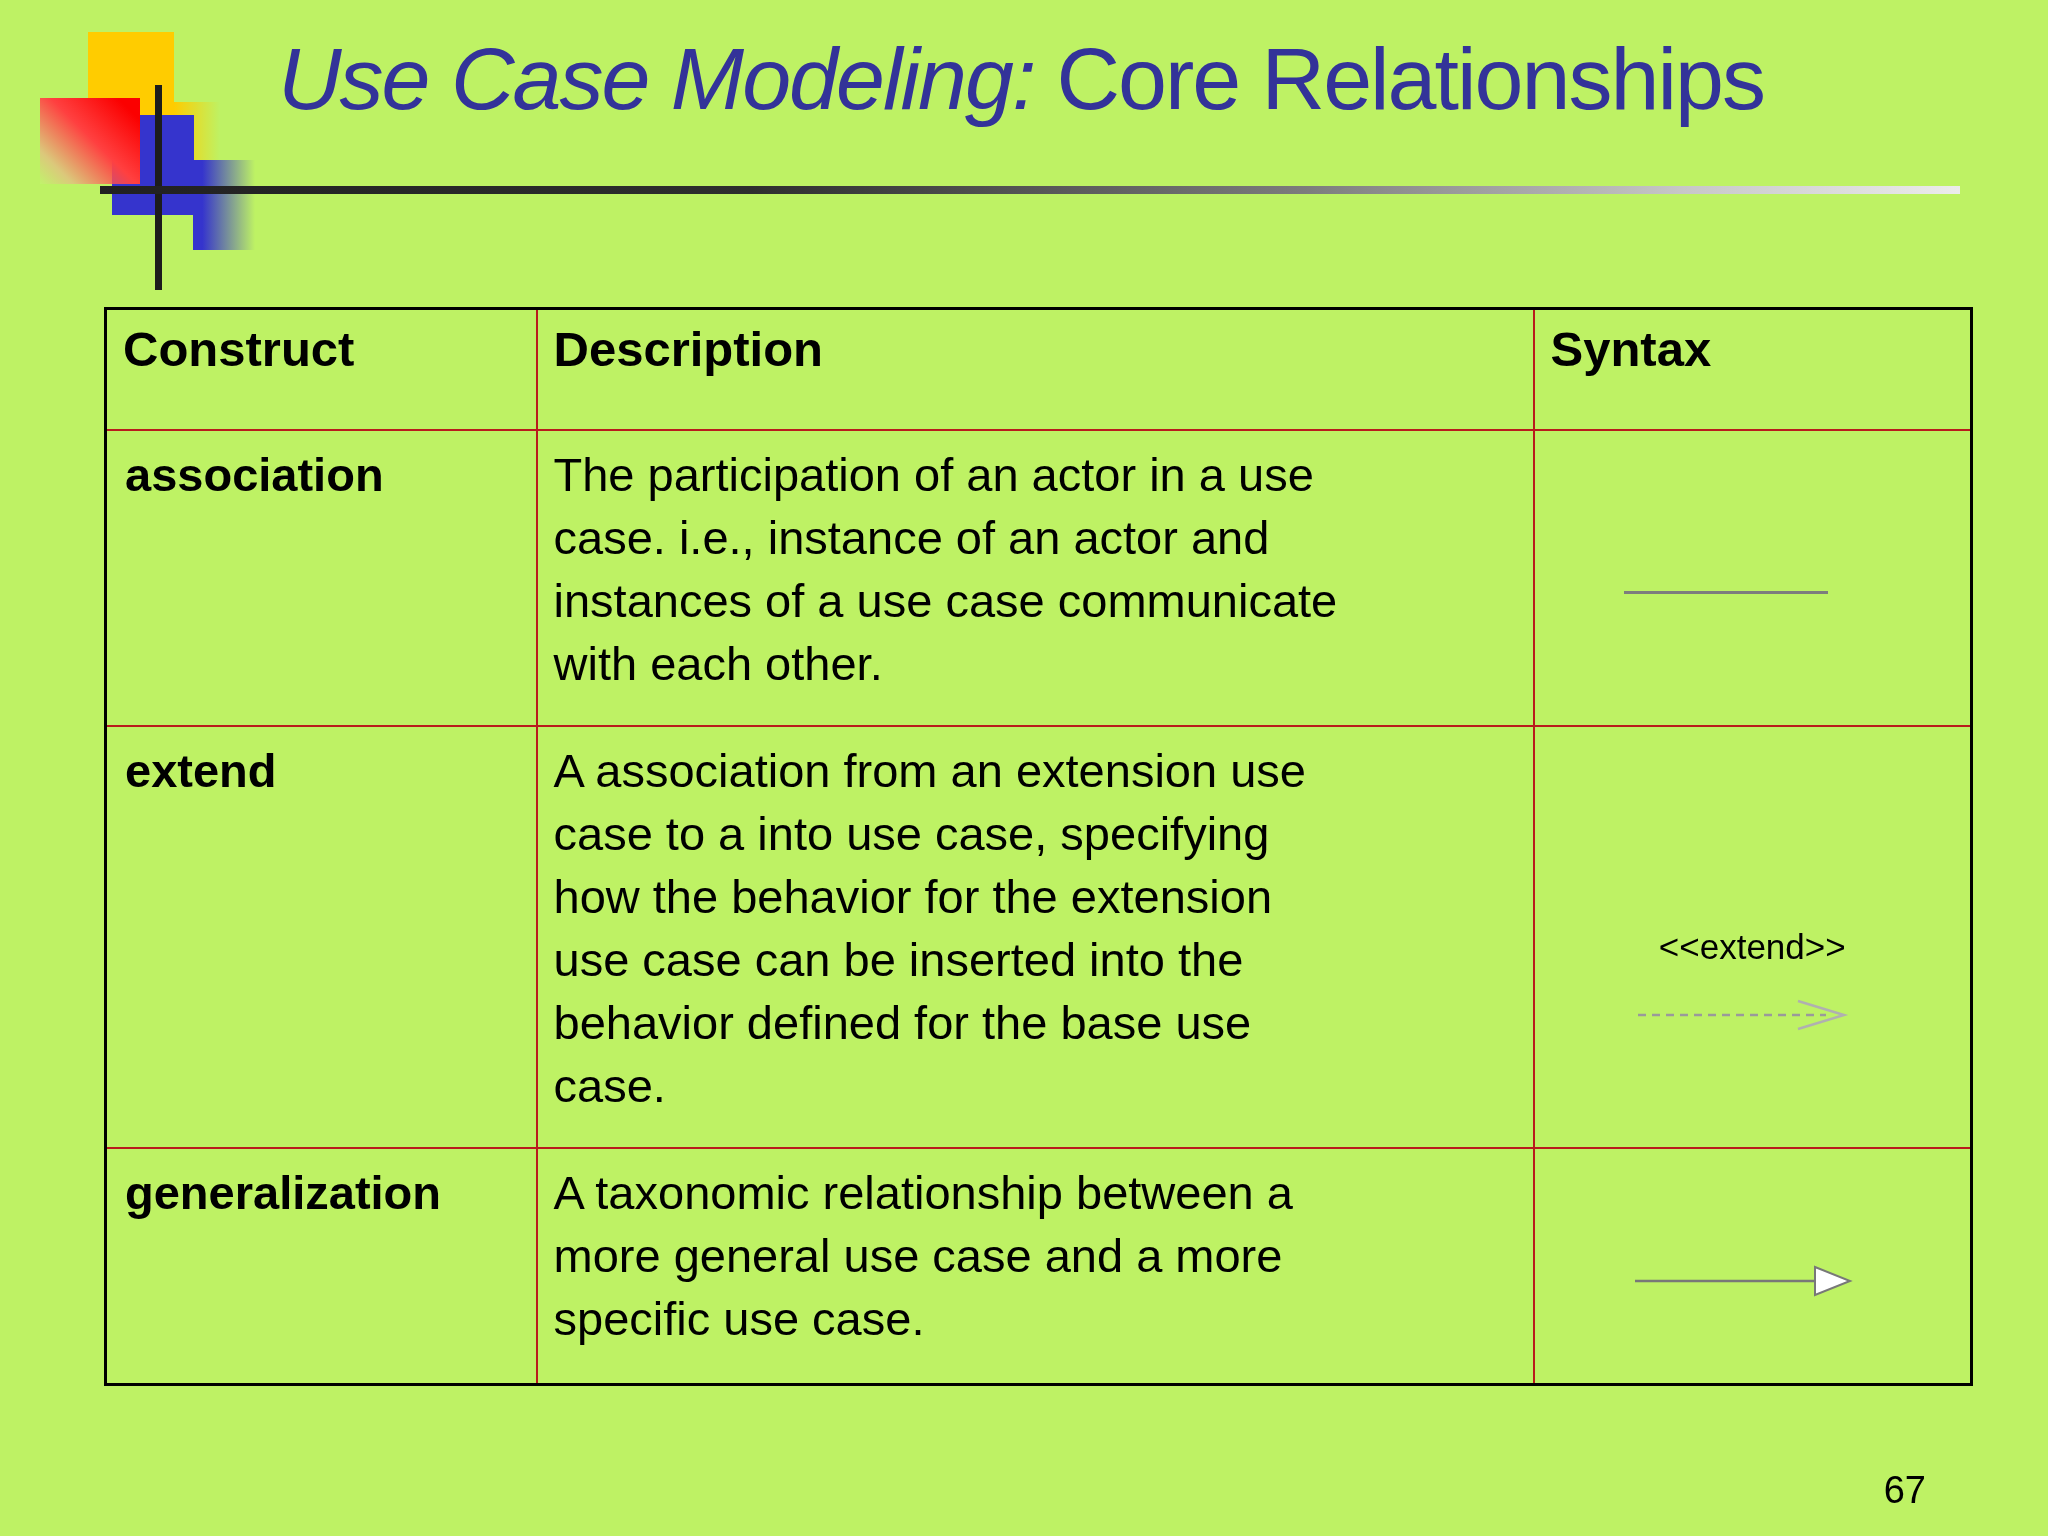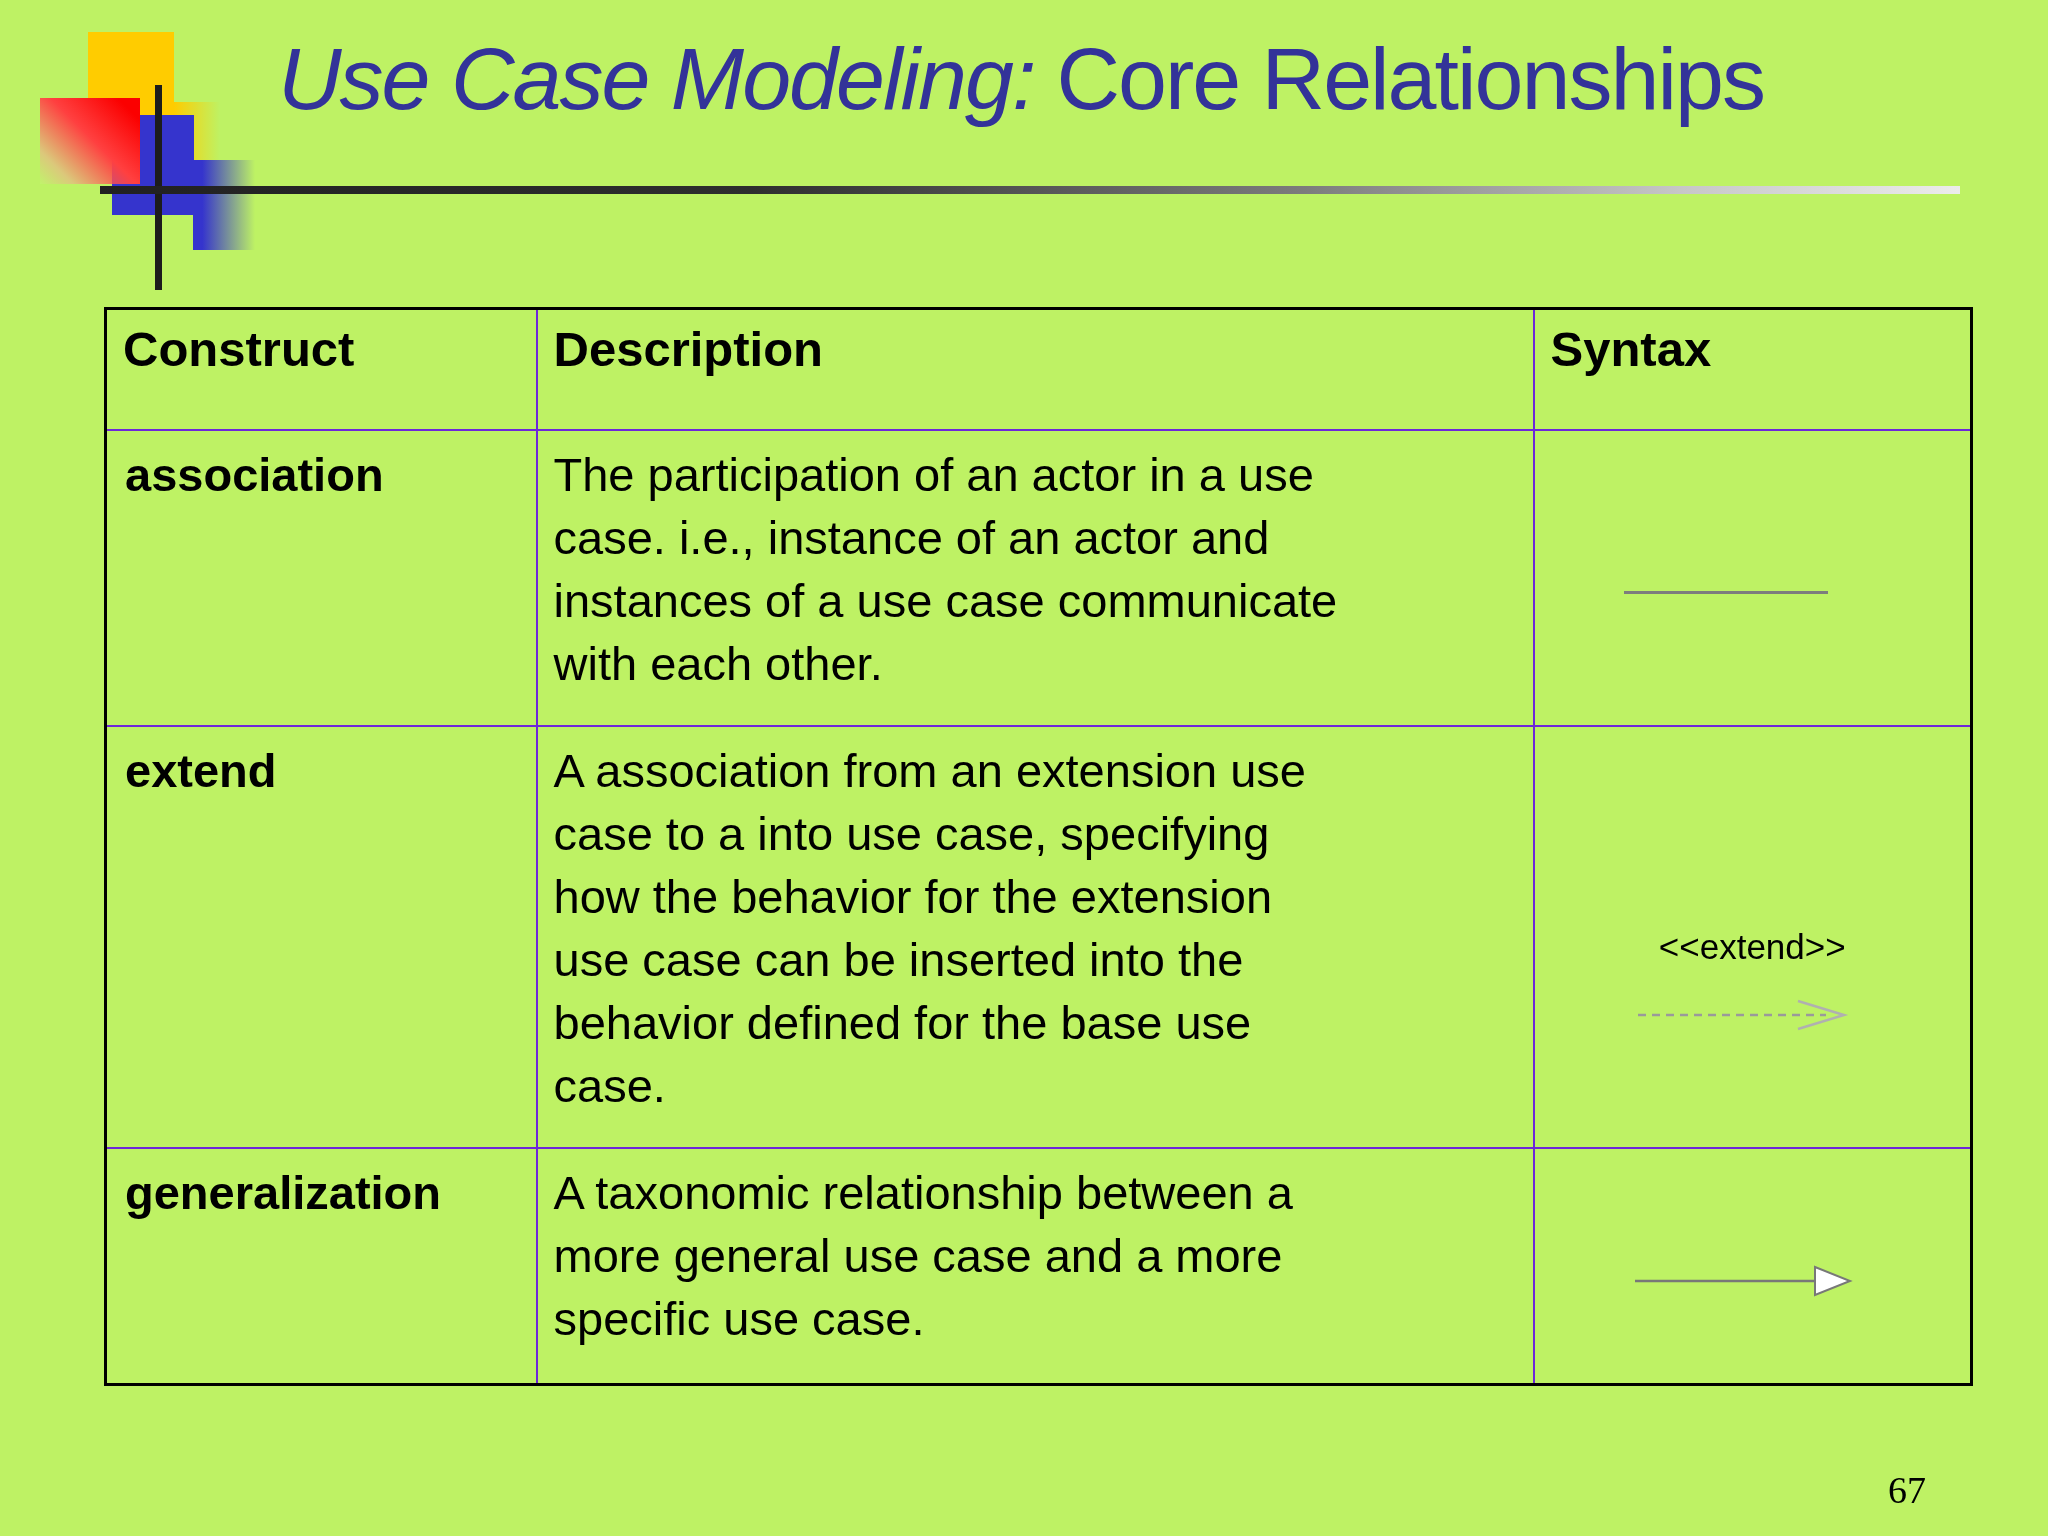--- a/index.html
+++ b/index.html
@@ -26,21 +26,21 @@
     font-size:88px;font-weight:400;color:#333399;letter-spacing:-2px;line-height:1.25;
   }
   .title .t-italic{font-style:italic;margin-right:22px;}
   
   table.uml{
     position:absolute;left:104px;top:307px;width:1866px;
     border-collapse:collapse;table-layout:fixed;
     border:3px solid #000;
   }
   table.uml th,table.uml td{
-    border:2px solid #6d28d9;vertical-align:top;text-align:left;
+    border:2px solid #b91c1c;vertical-align:top;text-align:left;
     font-size:47px;line-height:63px;color:#000;
   }
   table.uml th{
     height:109px;font-size:49px;font-weight:bold;padding:10px 10px 0 16px;line-height:58px;
   }
   td.c-cell{font-weight:bold;padding:12px 10px 0 18px;}
   td.d-cell{padding:12px 10px 8px 16px;white-space:pre-line;}
   td.d-cell .it{}
   td.s-cell{position:relative;padding:16px;}
   tr.r-assoc td{height:262px;}
@@ -50,21 +50,21 @@
   .assoc-line{position:absolute;left:89px;top:160px;width:204px;height:0;
     border-top:3px solid #7d7d7d;}
   .extend-label{position:absolute;left:0;top:198px;width:100%;text-align:center;
     font-size:35px;line-height:44px;white-space:nowrap;}
   .extend-arrow{position:absolute;left:101px;top:268px;}
   .gen-arrow{position:absolute;left:100px;top:114px;}
   
   .footer{position:absolute;left:0;top:1466px;width:100%;height:50px;
     font-size:38px;line-height:48px;color:#000;}
   .footer .f-title{position:absolute;left:903px;}
-  .footer .f-page{position:absolute;right:122px;font-family:Liberation Serif, serif;}
+  .footer .f-page{position:absolute;right:122px;}
 </style>
 </head>
 <body>
 
 <div class="stage">
 
   <div class="deco">
     <div class="sq-yellow"></div>
     <div class="sq-yellow-fade"></div>
     <div class="sq-blue"></div>

